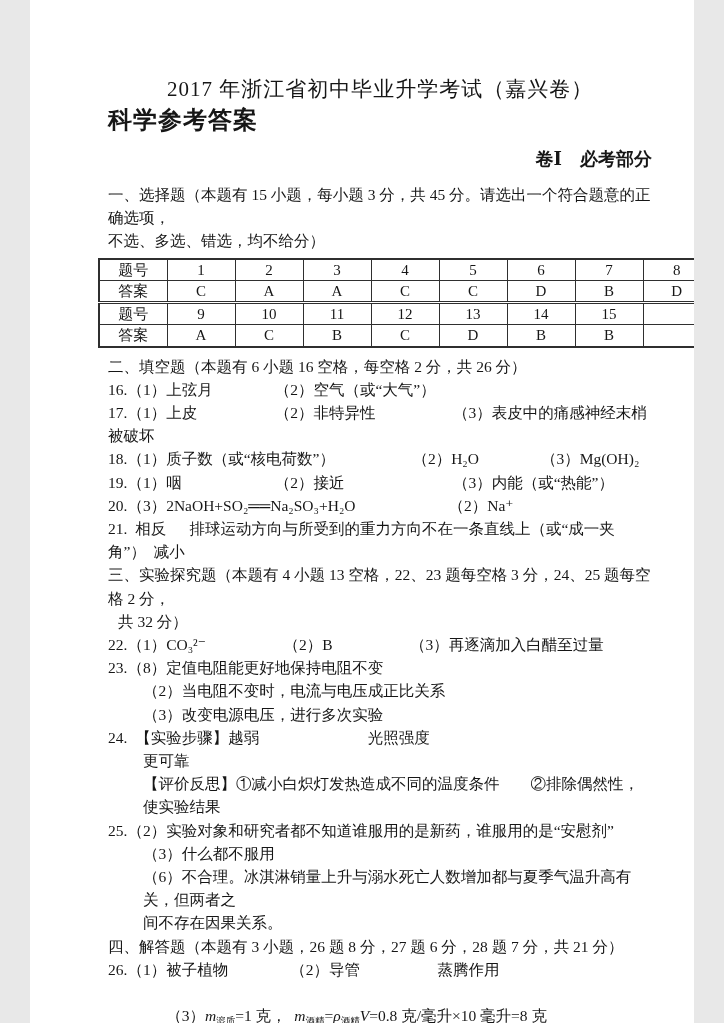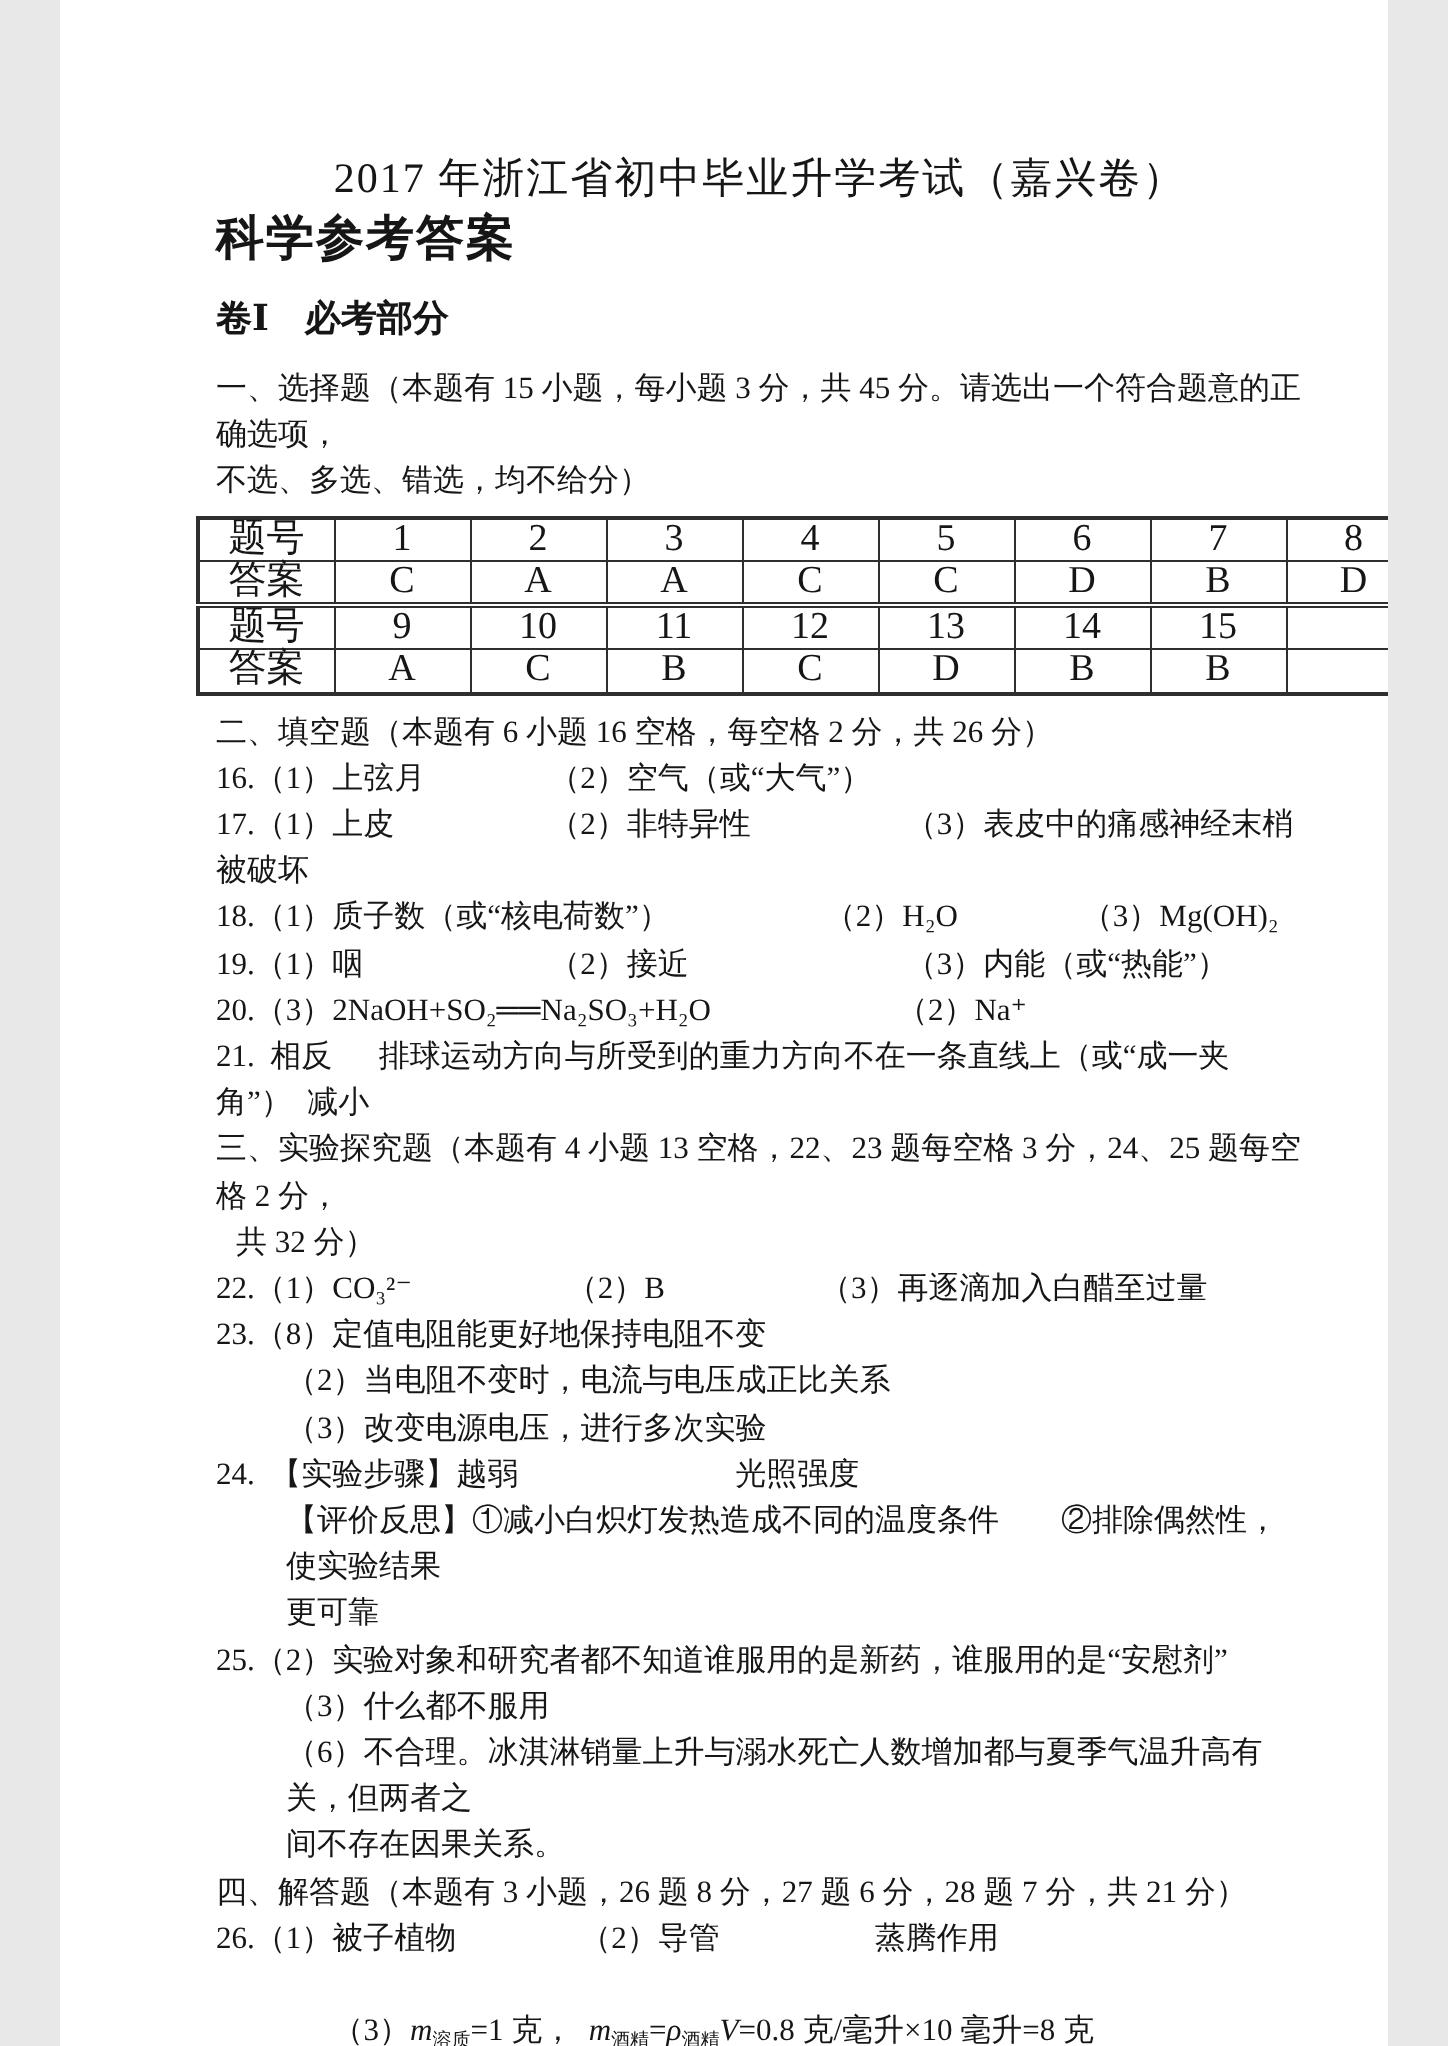--- a/index.html
+++ b/index.html
@@ -30,21 +30,21 @@
     font-size: 24px;
     font-weight: bold;
     text-align: left;
     margin: 0 0 12px 0;
     line-height: 30px;
     letter-spacing: 1px;
   }
   .part {
     font-size: 18px;
     font-weight: bold;
-    text-align: left;
+    text-align: right;
     margin: 0 0 12px 0;
     line-height: 24px;
   }
   .sec-head { font-weight: normal; }
   .ln { white-space: pre-wrap; }
   .ind  { padding-left: 35px; }
   .ind-sm { padding-left: 10px; }
   .ind-2 { padding-left: 64px; }
 
   table.anskey {
@@ -52,21 +52,21 @@
     table-layout: fixed;
     width: 614px;
     margin: 5px 0 7px -10px;
     border: 2px solid #2f2f2f;
   }
   table.anskey td {
     border: 1px solid #2f2f2f;
     text-align: center;
     height: 22px;
     padding: 0;
-    font-size: 19px;
+    font-size: 15px;
     line-height: 20px;
   }
   tr.sep-row td { border-bottom: 3px double #2f2f2f; }
 
   .it { font-style: italic; }
   .subs {
     font-size: 9.5px;
     vertical-align: -3px;
   }
 </style>
@@ -144,22 +144,22 @@
 
     <div class="sec-head">
       <div class="ln">三、实验探究题（本题有 4 小题 13 空格，22、23 题每空格 3 分，24、25 题每空格 2 分，</div>
       <div class="ln ind-sm">共 32 分）</div>
     </div>
     <div class="ln">22.（1）CO₃²⁻　　　　　（2）B　　　　　（3）再逐滴加入白醋至过量</div>
     <div class="ln">23.（8）定值电阻能更好地保持电阻不变</div>
     <div class="ln ind">（2）当电阻不变时，电流与电压成正比关系</div>
     <div class="ln ind">（3）改变电源电压，进行多次实验</div>
     <div class="ln">24.  【实验步骤】越弱　　　　　　　光照强度</div>
+    <div class="ln ind">更可靠</div>
     <div class="ln ind">【评价反思】①减小白炽灯发热造成不同的温度条件　　②排除偶然性，使实验结果</div>
-    <div class="ln ind">更可靠</div>
     <div class="ln">25.（2）实验对象和研究者都不知道谁服用的是新药，谁服用的是“安慰剂”</div>
     <div class="ln ind">（3）什么都不服用</div>
     <div class="ln ind">（6）不合理。冰淇淋销量上升与溺水死亡人数增加都与夏季气温升高有关，但两者之</div>
     <div class="ln ind">间不存在因果关系。</div>
 
     <div class="ln sec-head">四、解答题（本题有 3 小题，26 题 8 分，27 题 6 分，28 题 7 分，共 21 分）</div>
     <div class="ln">26.（1）被子植物　　　　（2）导管　　　　　蒸腾作用</div>
 
     <div class="ln ind">
       <span>（3）</span><span class="it">m</span><span class="subs">溶质</span><span>=1 克，  </span><span class="it">m</span><span class="subs">酒精</span><span>=</span><span class="it">ρ</span><span class="subs">酒精</span><span class="it">V</span><span>=0.8 克/毫升×10 毫升=8 克</span>

